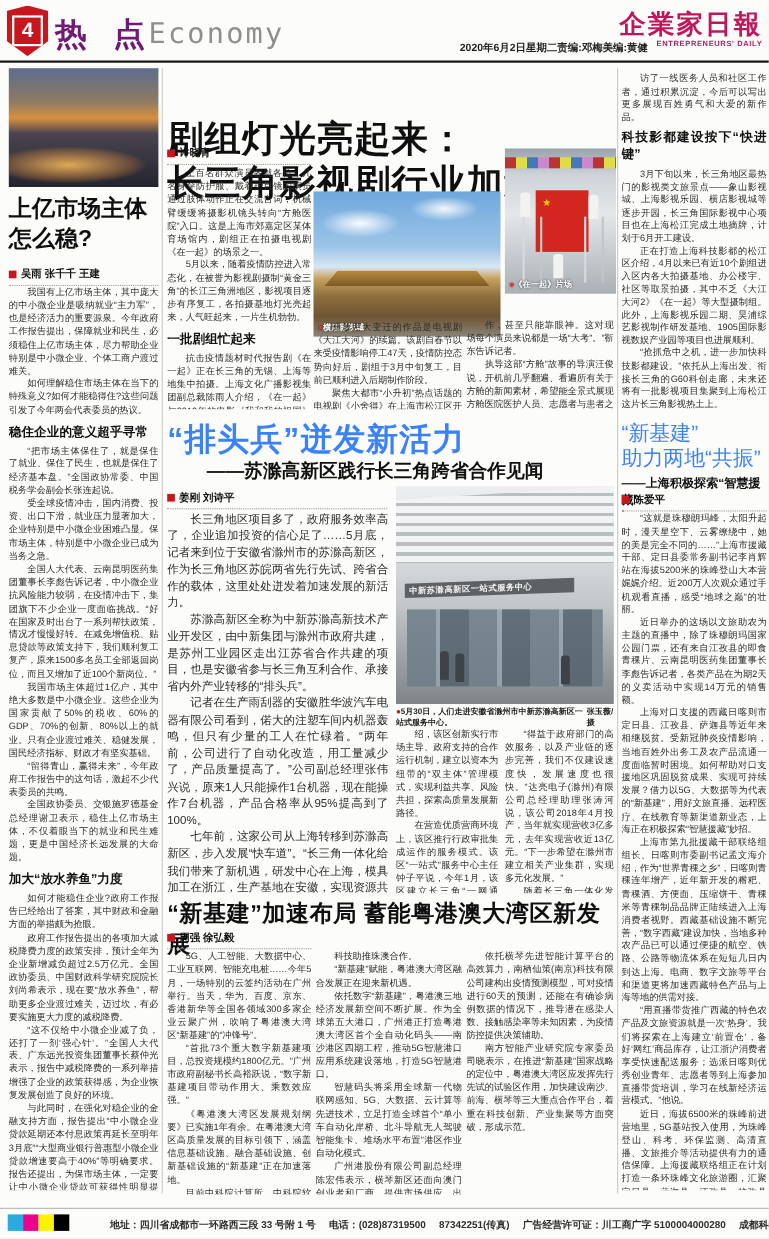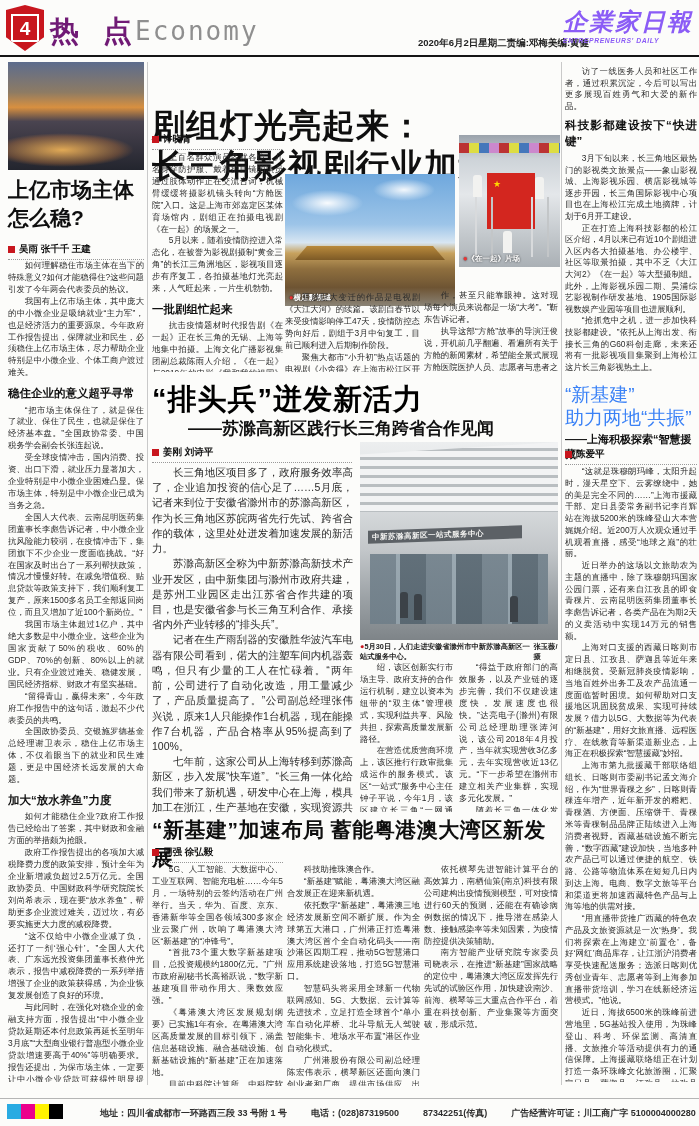--- a/index.html
+++ b/index.html
@@ -10,42 +10,42 @@
          clip-path:polygon(50% 0,100% 11%,100% 70%,50% 100%,0 70%,0 11%);
          display:flex;align-items:center;justify-content:center;}
   .badge-inner{width:24px;height:24px;background:#c8161e;border:2px solid #fff;
          display:flex;align-items:center;justify-content:center;
          color:#fff;font-size:19px;font-weight:bold;line-height:1;}
   .section-cn{position:absolute;left:50px;top:12px;font-size:29px;font-weight:900;
          letter-spacing:8px;color:#701a75;}
   .section-en{position:absolute;left:135px;top:16px;font-size:26px;color:#8f8f8f;
          font-family:"DejaVu Sans Mono",monospace;letter-spacing:2px;}
   .dateline{position:absolute;left:418px;top:37px;font-size:9.5px;color:#222;display:flex;font-weight:bold;}
-  .masthead{position:absolute;right:6px;top:8px;color:#8b5cf6;font-style:italic;}
+  .masthead{position:absolute;right:6px;top:8px;text-align:right;color:#be185d;}
   .masthead-cn{font-family:"DejaVu Serif",serif;font-size:24px;font-weight:900;letter-spacing:2px;line-height:1.2;}
   .masthead-en{font-size:6.8px;font-weight:bold;letter-spacing:.6px;}
   .header-rule{position:absolute;left:0;top:55px;width:699px;height:2px;background:#151515;}
   
   .vrule{position:absolute;width:1px;background:#c9c9c9;top:62px;height:1023px;}
   .footer-rule{position:absolute;left:0;top:1098px;width:699px;height:1px;background:#b5b5b5;}
   
   .col{position:absolute;overflow:hidden;text-align:justify;color:#2b2b2b;}
   .para{margin:0;text-indent:2em;}
   .subhead{font-weight:bold;color:#111;margin:6px 0 3px;font-size:11.5px;text-indent:0;}
   .byline{position:absolute;display:flex;align-items:center;gap:4px;
           border-bottom:1px dotted #999;padding-bottom:3px;font-weight:bold;font-size:9.5px;color:#111;}
   .byline .sq{width:7px;height:7px;background:#c8161e;flex:0 0 auto;}
   .fs-s{font-size:8.4px;line-height:1.42;}
   .fs-m{font-size:10.5px;line-height:1.45;}
   
   .left-title{position:absolute;left:8px;top:176px;width:136px;font-size:21px;font-weight:900;
           color:#0f0f0f;line-height:1.35;white-space:pre-line;}
   .main-hl{position:absolute;left:152px;top:58px;width:420px;font-size:33px;font-weight:700;
           color:#0f0f0f;line-height:1.22;letter-spacing:1px;margin-top:48px;}
-  .mid-hl{position:absolute;left:152px;top:380px;font-size:29px;font-weight:900;color:#000000;letter-spacing:1px;}
+  .mid-hl{position:absolute;left:152px;top:380px;font-size:29px;font-weight:900;color:#3b82f6;letter-spacing:1px;}
   .mid-sub{position:absolute;left:188px;top:417px;font-size:17px;font-weight:bold;color:#111;}
   .right-hl{position:absolute;left:565px;top:384px;width:132px;font-size:19px;font-weight:400;
           color:#3b82f6;line-height:1.2;white-space:pre-line;}
   .right-sub{position:absolute;left:565px;top:432px;width:132px;font-size:11px;font-weight:bold;color:#111;}
   .bottom-hl{position:absolute;left:152px;top:816px;width:410px;font-size:21px;font-weight:900;
           color:#0f0f0f;letter-spacing:.5px;}
   
   .photo{position:absolute;overflow:hidden;}
   .photo-cap{position:absolute;left:4px;bottom:3px;color:#fff;font-size:7.5px;font-weight:bold;
           text-shadow:0 0 2px rgba(0,0,0,.8);}
@@ -80,21 +80,21 @@
       letter-spacing:.5px;transform:skewY(-2deg);}
   .photo-building .glass{position:absolute;left:10px;top:112px;width:178px;height:70px;
       background:repeating-linear-gradient(90deg,#6d7d88 0 26px,#94a4ae 26px 30px,#51616c 30px 56px);opacity:.85;}
   .photo-building .person{position:absolute;width:8px;height:26px;background:#3c4248;border-radius:3px 3px 0 0;}
   .bld-capbar{position:absolute;left:360px;top:642px;width:198px;display:flex;justify-content:space-between;
       font-size:7.3px;color:#222;font-weight:bold;}
   .bld-capbar .dot{color:#c8161e;}
   
   .cmyk{position:absolute;left:7px;top:1104px;display:flex;}
   .cmyk div{width:14px;height:15px;}
-  .footer-text{position:absolute;left:100px;top:1107px;width:592px;display:flex;gap:24px;
+  .footer-text{position:absolute;left:100px;top:1107px;width:592px;display:flex;gap:12px;
       font-size:9px;font-weight:bold;color:#2e2e2e;white-space:nowrap;}
 </style>
 </head>
 <body>
 
 <div class="page">
 
   <div class="badge">
     <div class="badge-inner">4</div>
   </div>
@@ -118,22 +118,22 @@
   <div class="photo photo-city">
     <div class="streak"></div>
   </div>
   <div class="left-title">上亿市场主体
 怎么稳?</div>
   <div class="byline" style="left:8px;top:243px;width:136px;">
     <span class="sq"></span>
     <span>吴雨 张千千 王建</span>
   </div>
   <div class="col fs-s" style="left:8px;top:260px;width:136px;height:822px;">
+      <p class="para">我国有上亿市场主体，其中庞大的中小微企业是吸纳就业“主力军”，也是经济活力的重要源泉。今年政府工作报告提出，保障就业和民生，必须稳住上亿市场主体，尽力帮助企业特别是中小微企业、个体工商户渡过难关。</p>
       <p class="para">如何理解稳住市场主体在当下的特殊意义?如何才能稳得住?这些问题引发了今年两会代表委员的热议。</p>
-      <p class="para">我国有上亿市场主体，其中庞大的中小微企业是吸纳就业“主力军”，也是经济活力的重要源泉。今年政府工作报告提出，保障就业和民生，必须稳住上亿市场主体，尽力帮助企业特别是中小微企业、个体工商户渡过难关。</p>
       <div class="subhead">稳住企业的意义超乎寻常</div>
       <p class="para">“把市场主体保住了，就是保住了就业、保住了民生，也就是保住了经济基本盘。”全国政协常委、中国税务学会副会长张连起说。</p>
       <p class="para">受全球疫情冲击，国内消费、投资、出口下滑，就业压力显著加大，企业特别是中小微企业困难凸显。保市场主体，特别是中小微企业已成为当务之急。</p>
       <p class="para">全国人大代表、云南昆明医药集团董事长李彪告诉记者，中小微企业抗风险能力较弱，在疫情冲击下，集团旗下不少企业一度面临挑战。“好在国家及时出台了一系列帮扶政策，情况才慢慢好转。在减免增值税、贴息贷款等政策支持下，我们顺利复工复产，原来1500多名员工全部返回岗位，而且又增加了近100个新岗位。”</p>
       <p class="para">我国市场主体超过1亿户，其中绝大多数是中小微企业。这些企业为国家贡献了50%的税收、60%的GDP、70%的创新、80%以上的就业。只有企业渡过难关、稳健发展，国民经济指标、财政才有坚实基础。</p>
       <p class="para">“留得青山，赢得未来”，今年政府工作报告中的这句话，激起不少代表委员的共鸣。</p>
       <p class="para">全国政协委员、交银施罗德基金总经理谢卫表示，稳住上亿市场主体，不仅着眼当下的就业和民生难题，更是中国经济长远发展的大命题。</p>
       <div class="subhead">加大“放水养鱼”力度</div>
       <p class="para">如何才能稳住企业?政府工作报告已经给出了答案，其中财政和金融方面的举措颇为抢眼。</p>
       <p class="para">政府工作报告提出的各项加大减税降费力度的政策安排，预计全年为企业新增减负超过2.5万亿元。全国政协委员、中国财政科学研究院院长刘尚希表示，现在要“放水养鱼”，帮助更多企业渡过难关，迈过坎，有必要实施更大力度的减税降费。</p>

